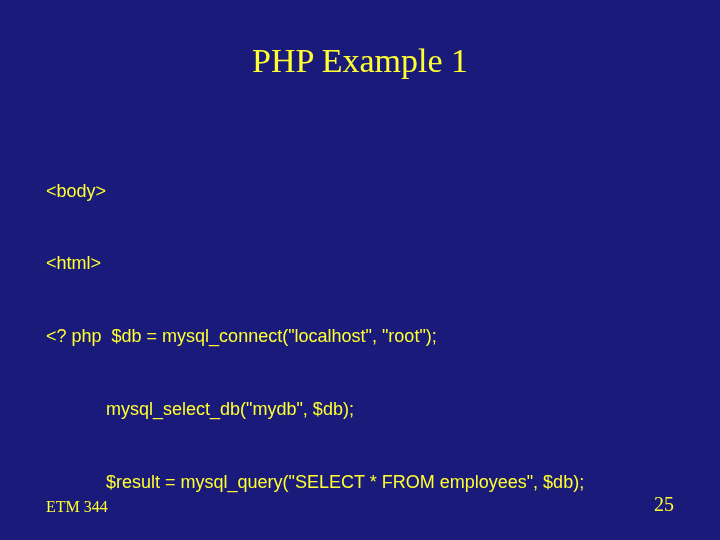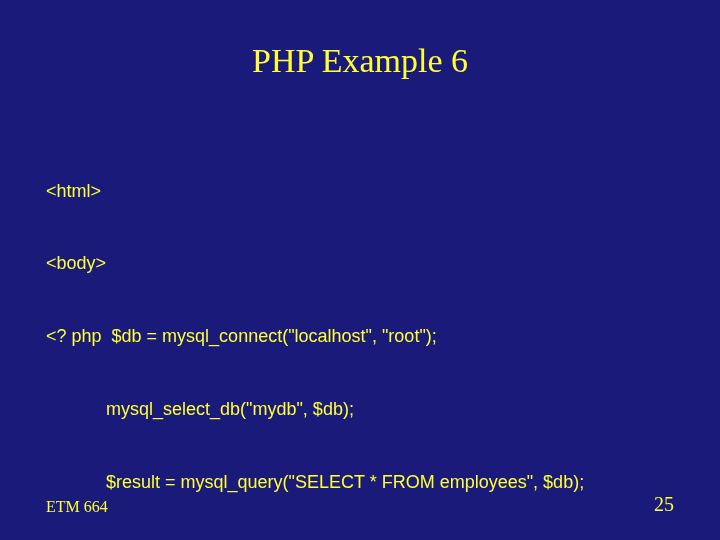--- a/index.html
+++ b/index.html
@@ -54,35 +54,35 @@
     color: #ffff33;
     font-family: "Times New Roman", Times, serif;
     font-size: 20px;
   }
 </style>
 </head>
 <body>
 
 <div class="slide">
 
-  <div class="title">PHP Example 6</div>
+  <div class="title">PHP Example 1</div>
 
   <div class="code-block">
+    <div>&lt;body&gt;</div>
     <div>&lt;html&gt;</div>
-    <div>&lt;body&gt;</div>
     <div>&lt;? php  $db = mysql_connect("localhost", "root");</div>
     <div>            mysql_select_db("mydb", $db);</div>
     <div>            $result = mysql_query("SELECT * FROM employees", $db);</div>
     
     
     
     
     
     
     
     
     
   </div>
 
-  <div class="footer-left">ETM 664</div>
+  <div class="footer-left">ETM 344</div>
   <div class="footer-right">25</div>
 
 </div>
 
 </body></html>

